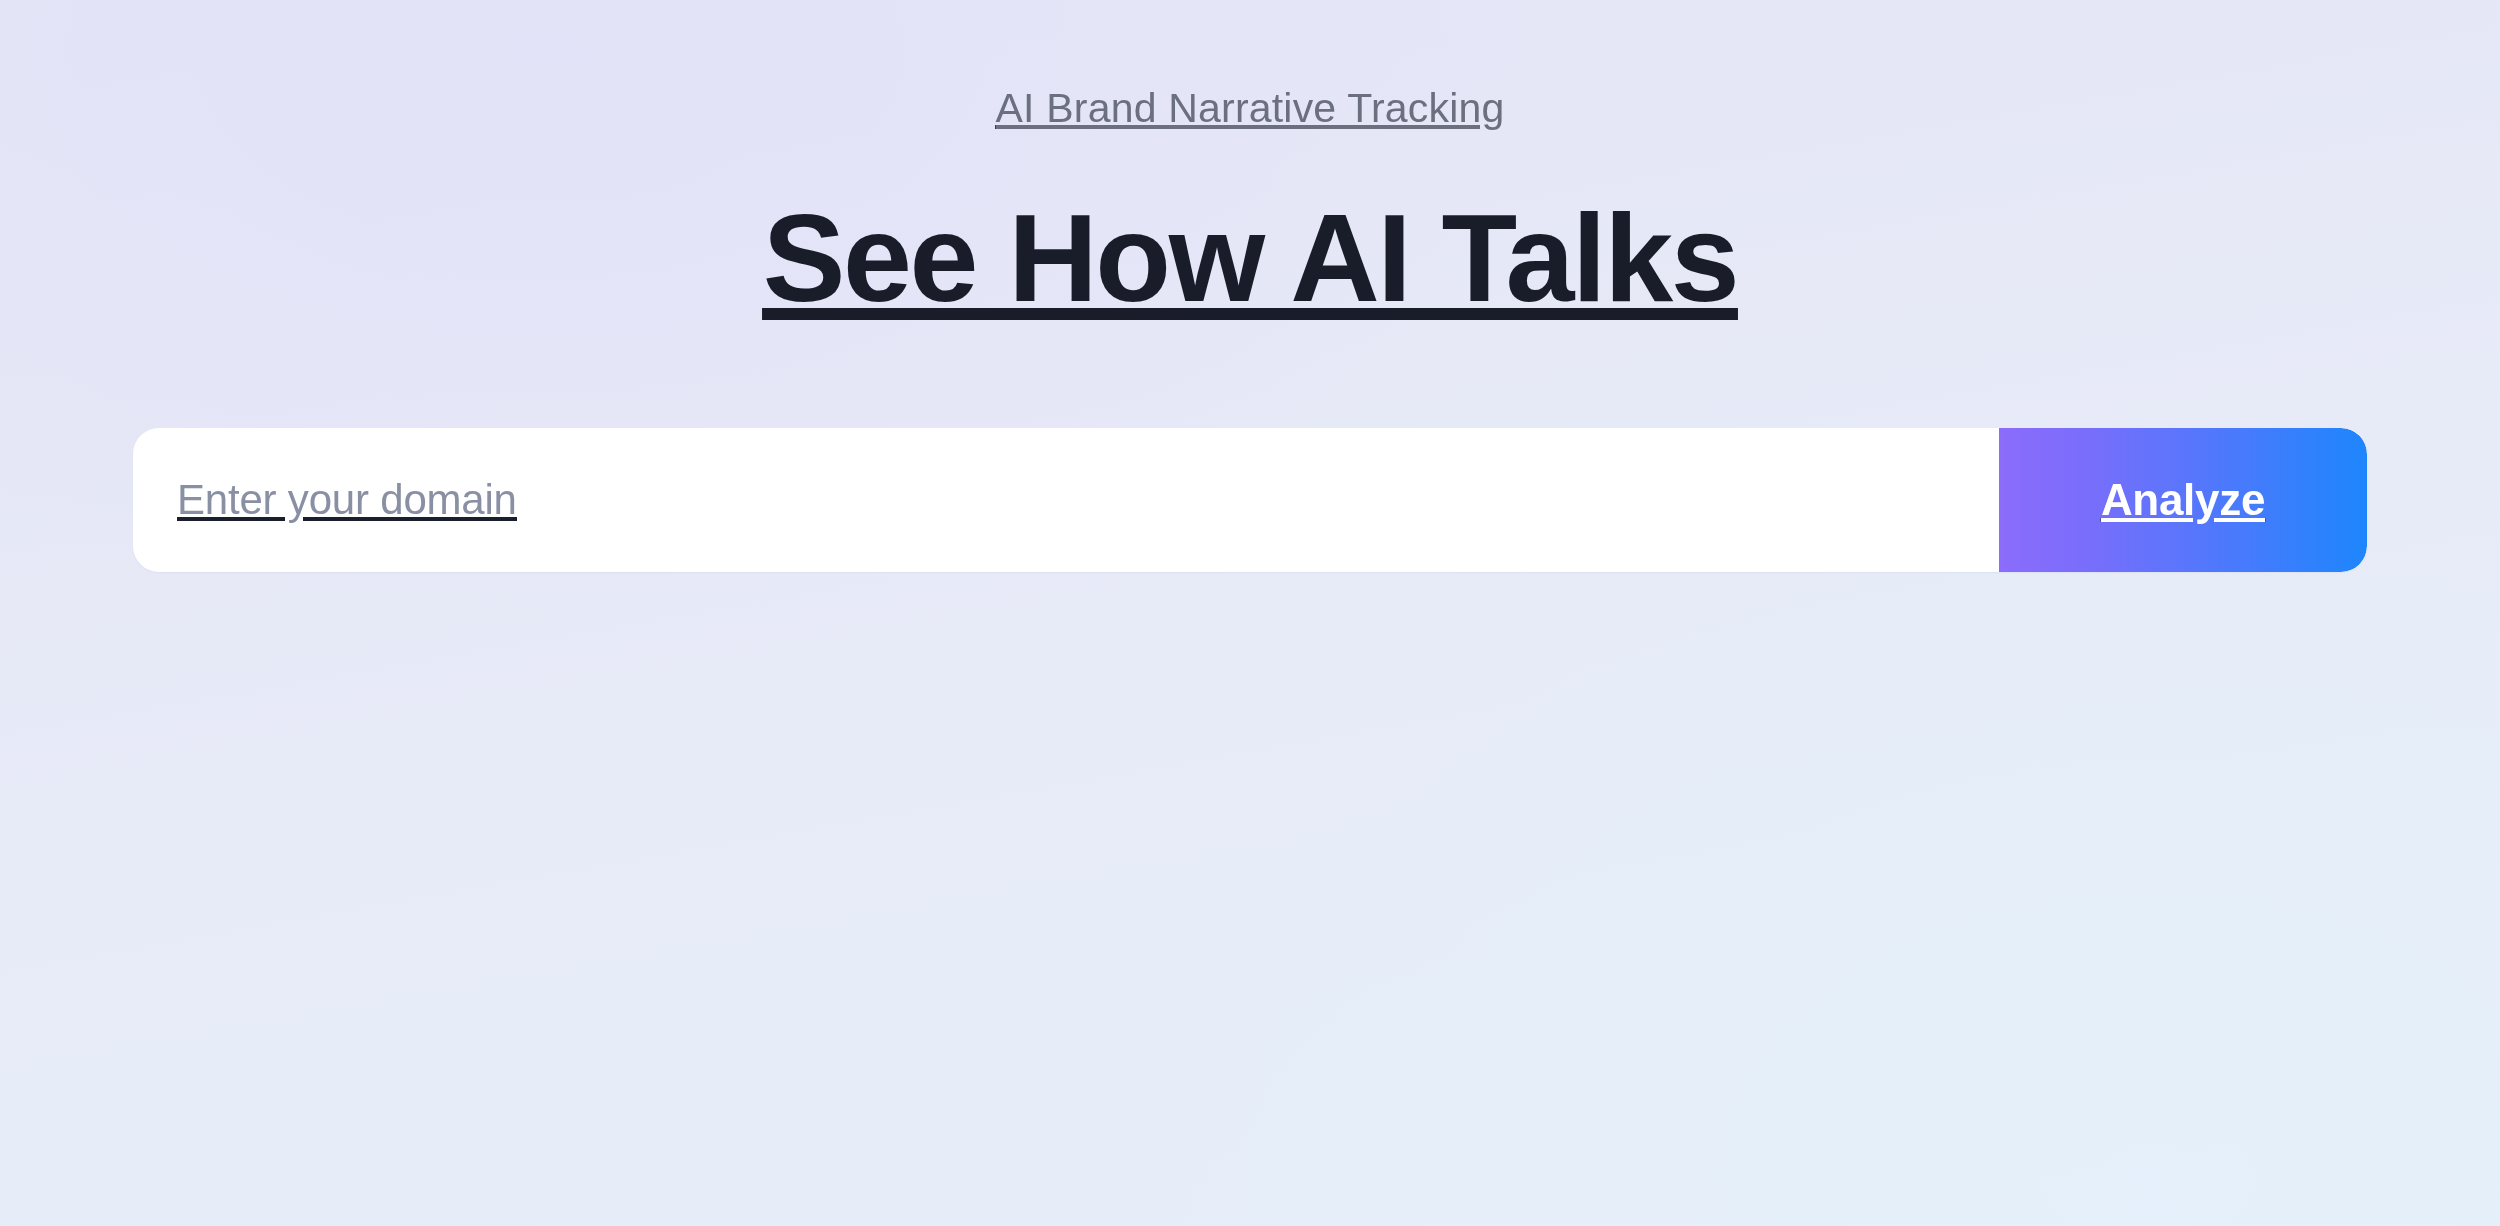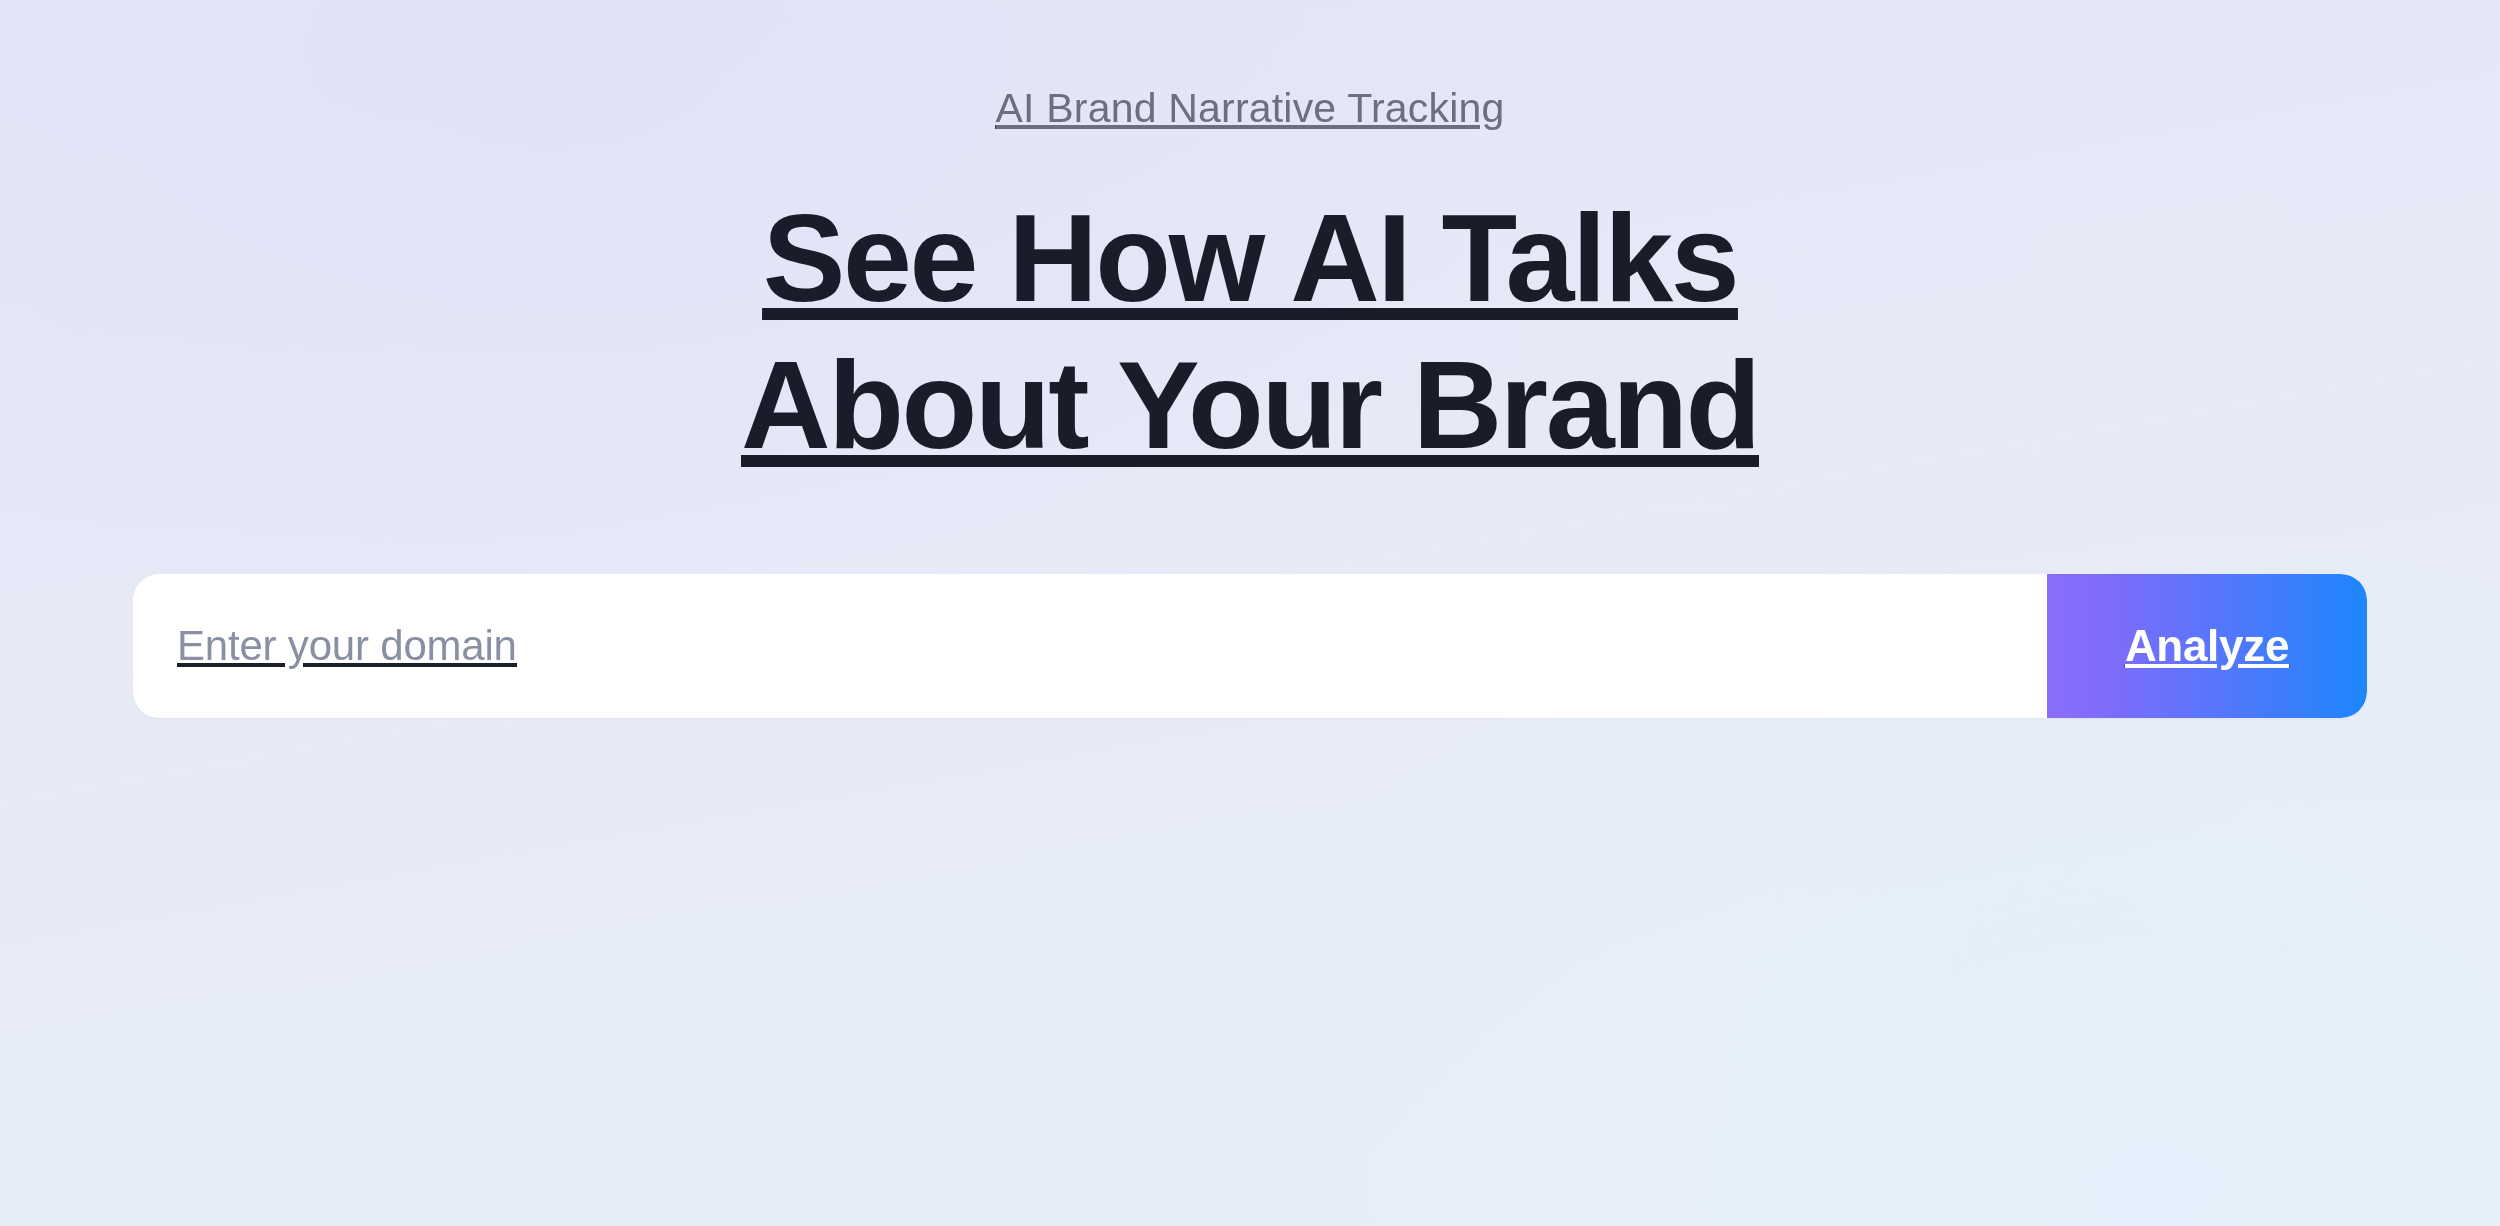--- a/index.html
+++ b/index.html
@@ -112,21 +112,21 @@
     color: #1b1e2b;
     letter-spacing: -0.2px;
   }
   .domain-input::placeholder {
     color: #8A90A3;
     opacity: 1;
   }
 
   .analyze-button {
     flex: 0 0 auto;
-    width: 320px;
+    width: 368px;
     height: 144px;
     border: none;
     cursor: pointer;
     border-radius: 0 26px 26px 0;
     background: linear-gradient(90deg, #8C6CFB 0%, #7B6DFB 22%, #4C79FC 62%, #1E86FC 100%);
     color: #FFFFFF;
     font-family: "Liberation Sans", sans-serif;
     font-size: 44px;
     font-weight: 700;
     letter-spacing: -0.3px;
@@ -139,21 +139,20 @@
 </head>
 <body>
 
 <section class="hero">
   <div class="hero-inner">
 
     <div class="eyebrow">AI Brand Narrative Tracking</div>
 
     <h1 class="headline">
       <span class="line">See How AI Talks</span>
-      <span class="line">About Your Brand</span>
     </h1>
 
 
     <div class="search-bar">
       <input class="domain-input" type="text" placeholder="Enter your domain" style="">
       <button class="analyze-button">Analyze</button>
     </div>
 
   </div>
 </section>

